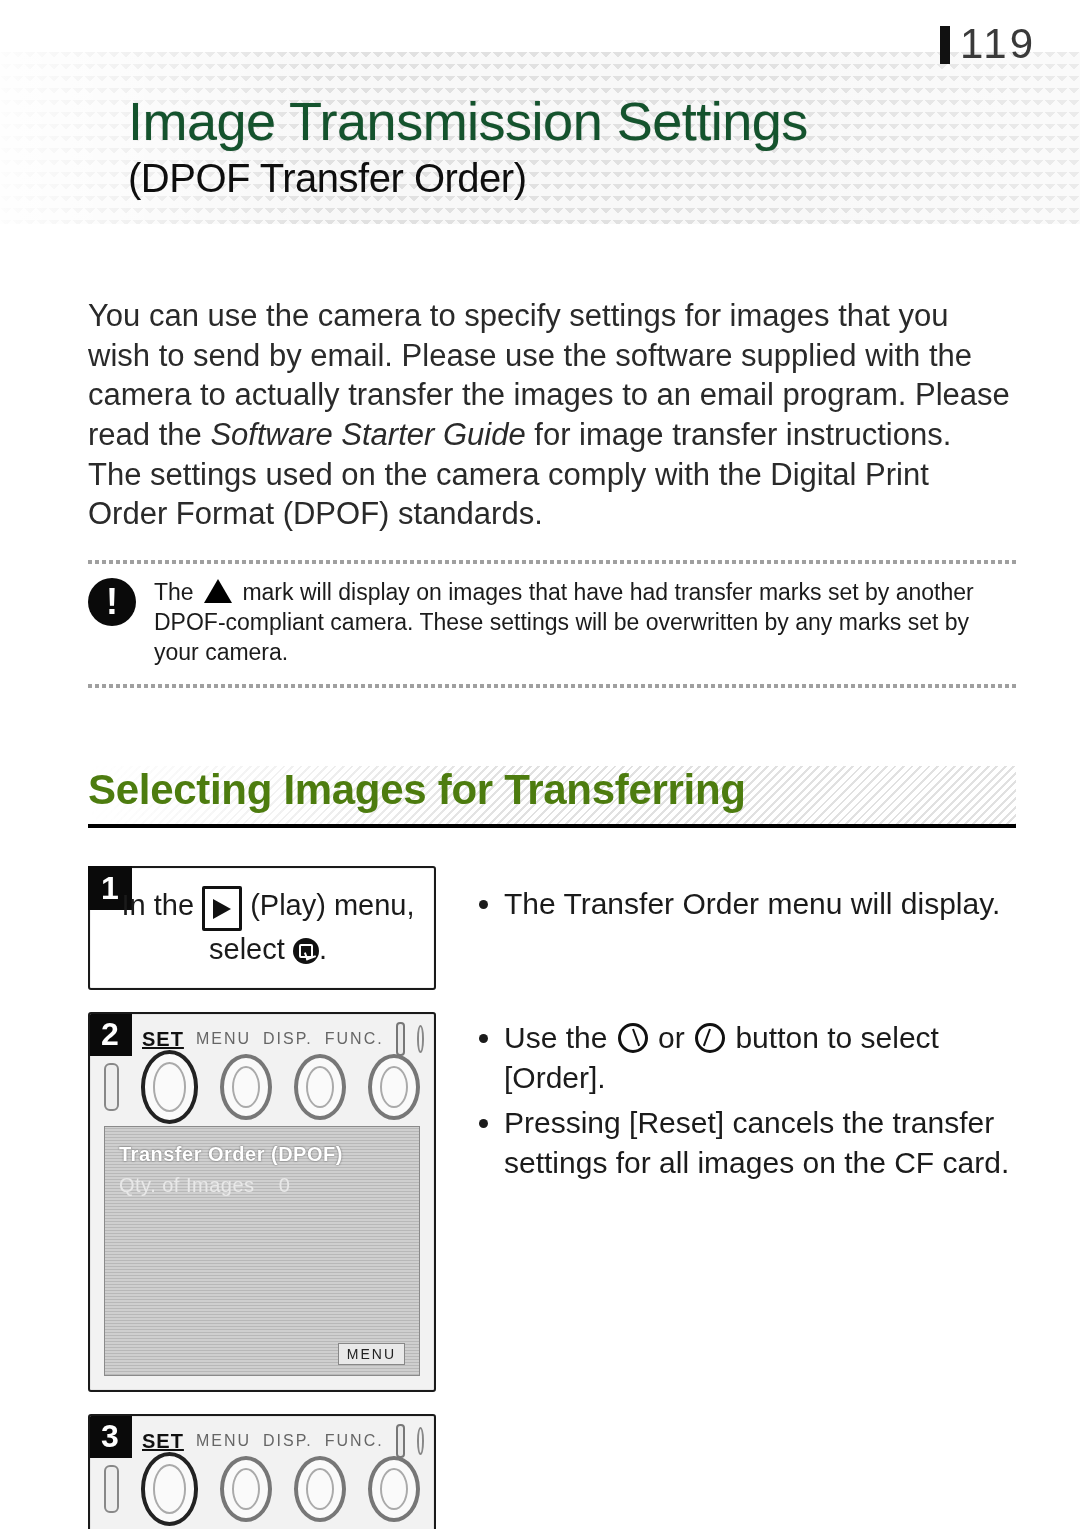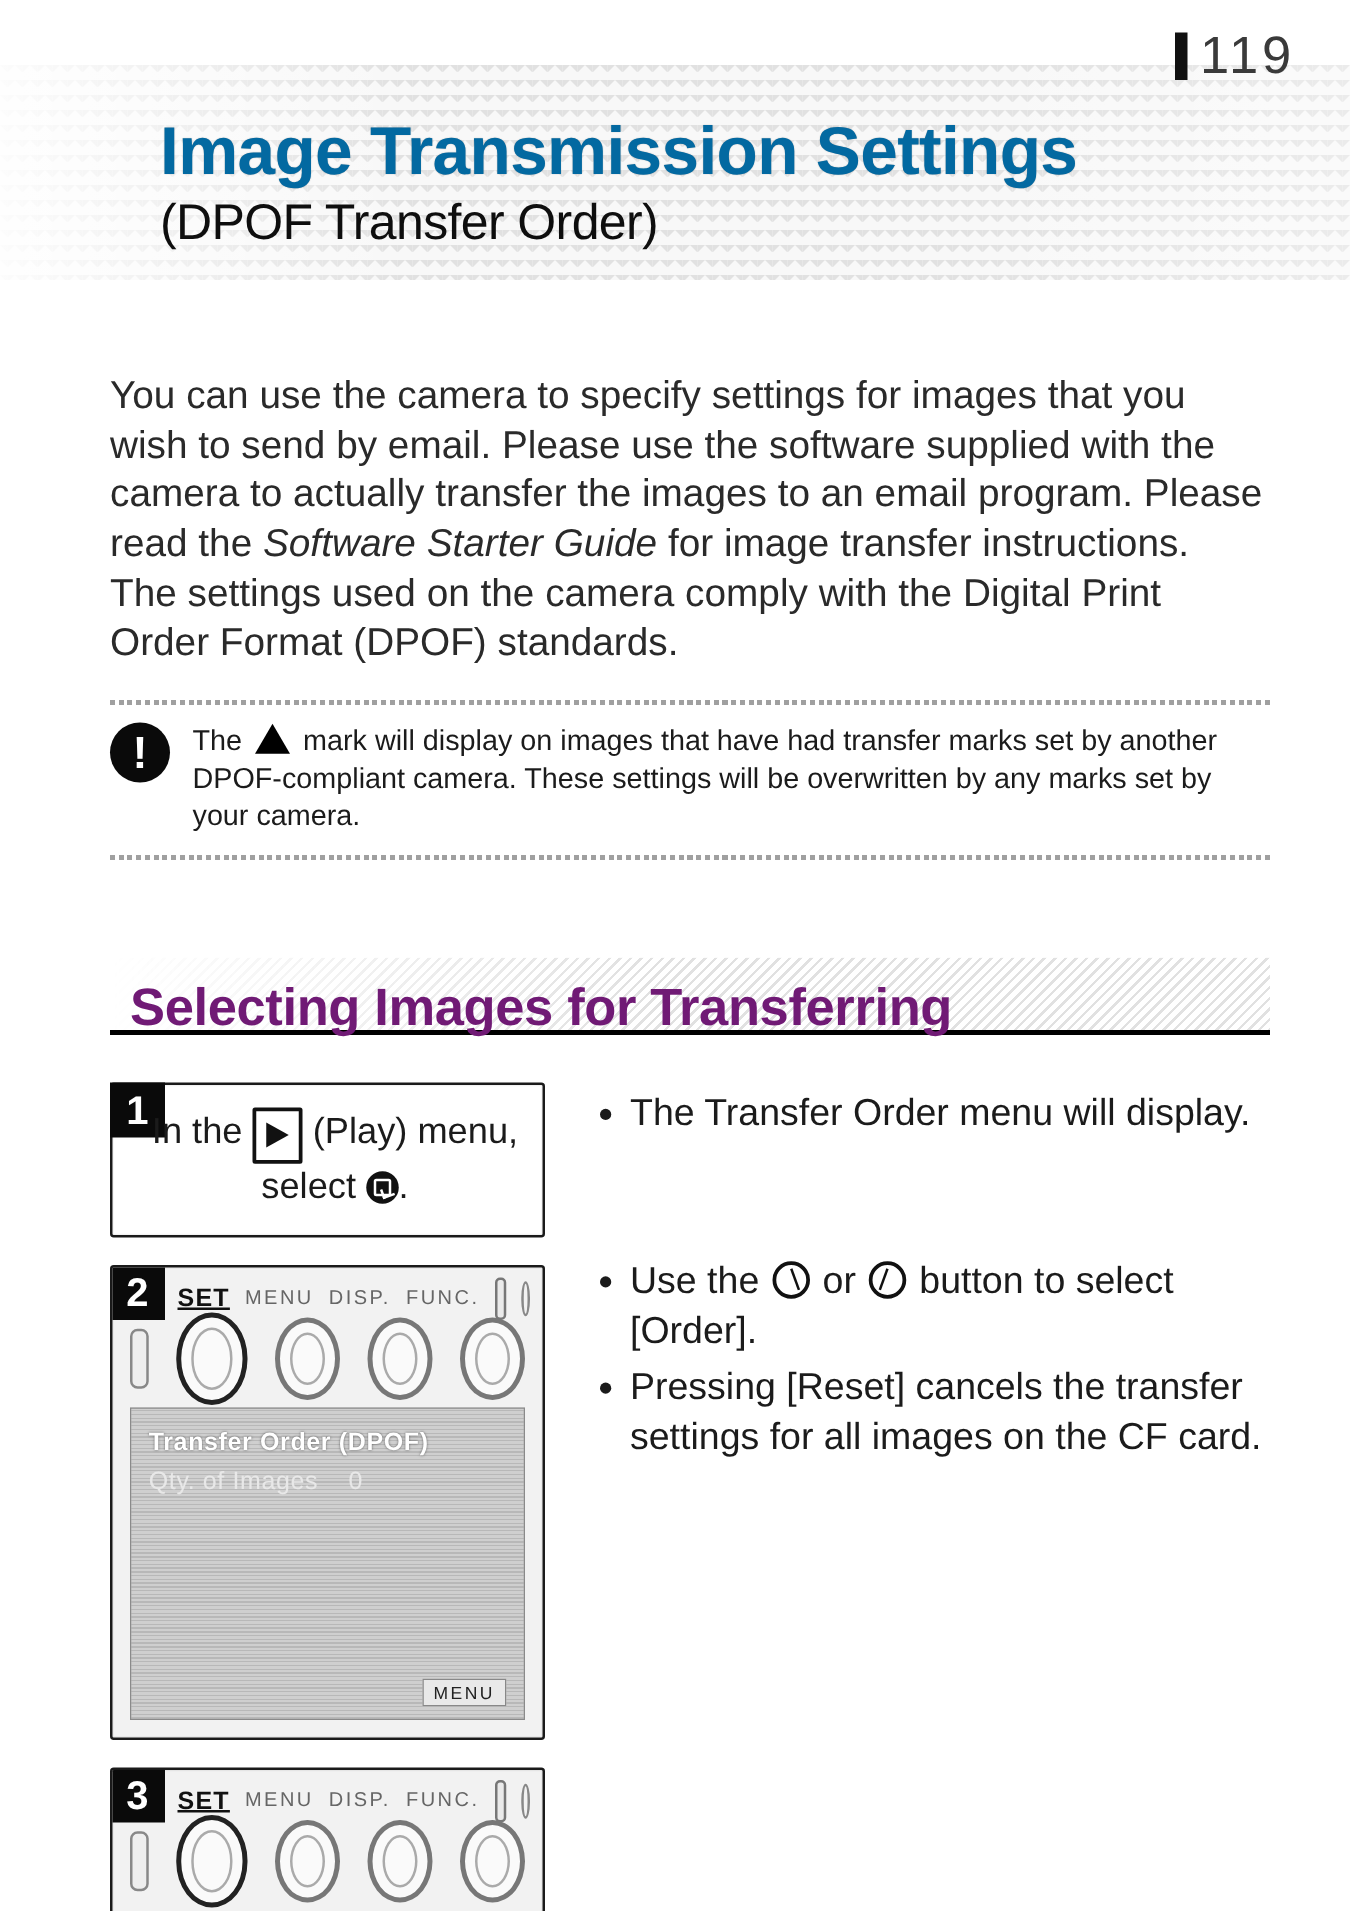--- a/index.html
+++ b/index.html
@@ -63,23 +63,23 @@
 
   .heading {
     position: absolute;
     left: 128px;
     top: 90px;
     z-index: 3;
   }
   .heading h1{
     margin:0;
     font-size: 54px;
-    font-weight: 700;
+    font-weight: 400;
     letter-spacing:-.5px;
-    color:#0369a1;
+    color:#14532d;
     text-shadow: 0 0 1px rgba(0,0,0,.3);
   }
   .heading h2{
     margin:4px 0 0 0;
     font-size: 40px;
     font-weight: 400;
     letter-spacing:-.5px;
     color:#0e0e0e;
   }
 
@@ -142,40 +142,40 @@
     background:
       repeating-linear-gradient(135deg,#bdbdbd 0 2px, transparent 2px 6px);
     opacity:.45;
     -webkit-mask: linear-gradient(90deg, transparent 0, #000 46%, #000 100%);
             mask: linear-gradient(90deg, transparent 0, #000 46%, #000 100%);
   }
   .section .border{
     position:absolute; left:0; right:0; top:58px; height:4px; background:#000;
   }
   .section h3{
-    position:relative; margin:16px;
+    position:relative; margin:0;
     font-size:42px; font-weight:900; letter-spacing:-.3px;
-    color:#701a75; z-index:1;
+    color:#4d7c0f; z-index:1;
   }
 
   
   .steps {
     position:absolute;
     left:88px; right:64px;
     top: 866px;
     display:flex; gap:42px;
     z-index:2;
   }
   .leftcol{ flex: 0 0 348px; display:flex; flex-direction:column; gap:22px; }
   .rightcol{
     flex:1; display:flex; flex-direction:column;
     font-size:30px; line-height:1.32;
   }
   .rightcol .group1{ min-height:140px; }
-  .rightcol .group2{ min-height:100px; margin-top:5px;}
+  .rightcol .group2{ min-height:100px; margin-top:18px;}
   .rightcol .group3{ margin-top:34px; }
   .rightcol ul{ margin:0; padding-left:26px; }
   .rightcol li{ margin-bottom:6px; }
   .rightcol em{ font-style: italic; }
 
   
   .card{
     position:relative; border:2px solid #1a1a1a; border-radius:3px;
     background:#fff;
     box-shadow: inset 0 0 0 1px rgba(0,0,0,.05);

